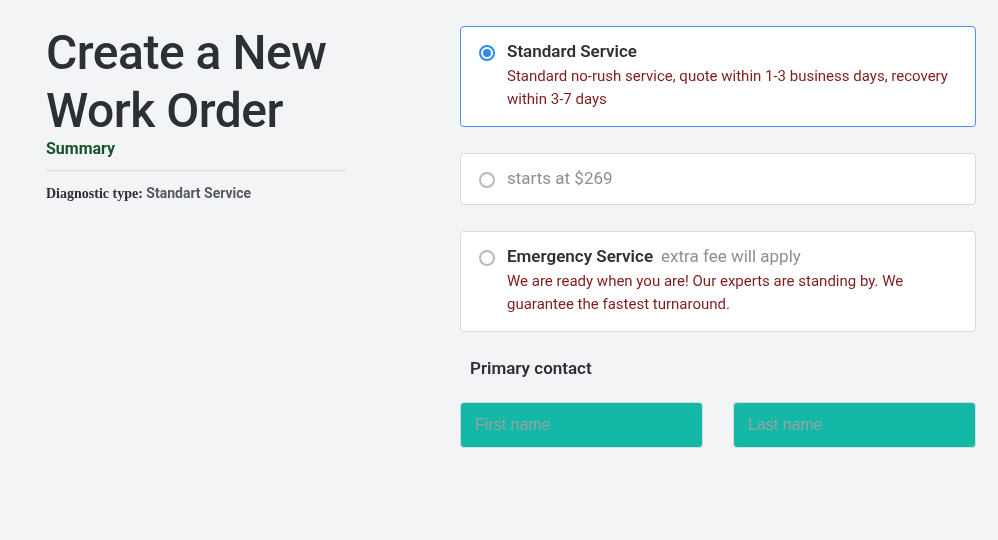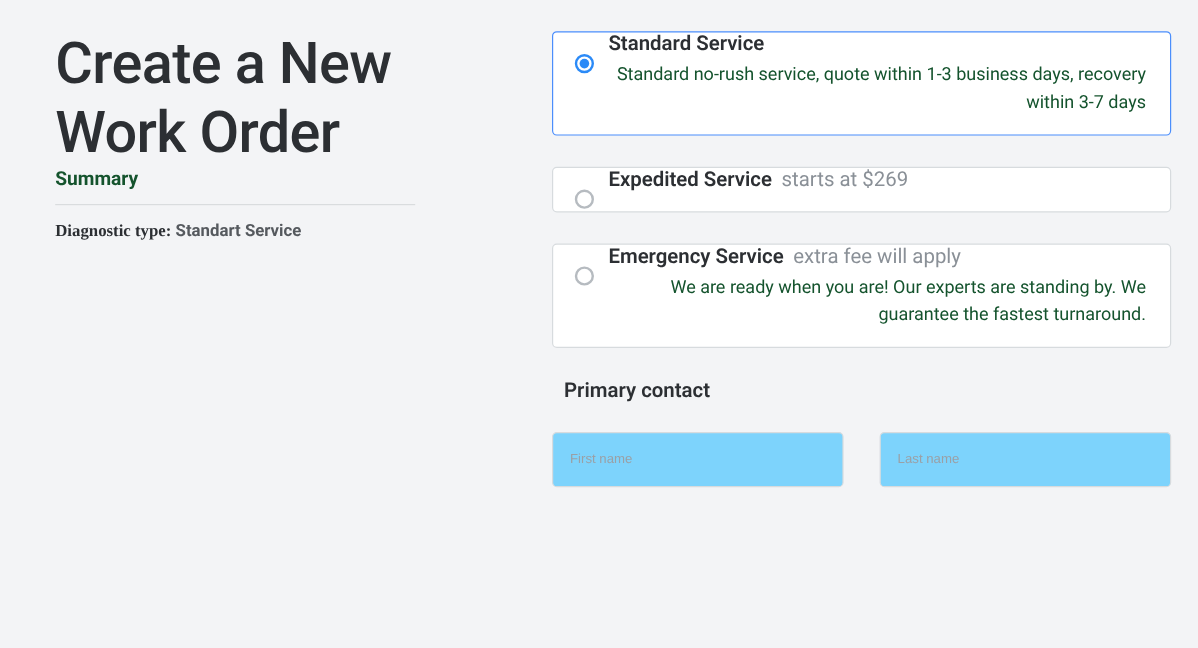--- a/index.html
+++ b/index.html
@@ -40,21 +40,21 @@
       font-size: 14px;
       color: #2c2f33;
     }
     .diag-label { font-weight: 600; font-family: Liberation Serif, serif; }
     .diag-value { font-weight: 700; color: #55595e; }
 
     .option-card {
       background: #fff;
       border: 1px solid #d7dbde;
       border-radius: 4px;
-      padding: 0 20px 16px 46px;
+      padding: 14px 20px 16px 46px;
       position: relative;
       margin-bottom: 26px;
       cursor: pointer;
     }
     .option-card.selected {
       border-color: #4b8efc;
     }
     .radio {
       position: absolute;
       left: 18px;
@@ -90,45 +90,44 @@
       color: #2c2f33;
     }
     .option-suffix {
       font-size: 17px;
       font-weight: 400;
       color: #8a9097;
     }
     .option-desc {
       margin-top: 4px;
       font-size: 15px;
-      color: #14532d;
+      color: #7f1d1d;
       line-height: 1.5;
-      text-align: right;
     }
 
     .section-heading {
       font-size: 17px;
       font-weight: 600;
       color: #2c2f33;
       margin-top: 12px;
       margin-left: 10px;
     }
     .name-row {
       display: flex;
       gap: 30px;
       margin-top: 24px;
     }
     .text-input {
       flex: 1;
       height: 46px;
       border: 1px solid #d7dbde;
       border-radius: 4px;
-      background: #7dd3fc;
+      background: #14b8a6;
       padding: 0 14px;
-      font-size: 11px;
+      font-size: 16px;
       color: #2c2f33;
       outline: none;
     }
     .text-input::placeholder {
       color: #9aa0a6;
     }
   </style>
 </head>
 <body>
 
@@ -147,21 +146,20 @@
     <div class="option-title-row">
       <span class="option-title">Standard Service</span>
       <span class="option-suffix"></span>
     </div>
     <div class="option-desc">Standard no-rush service, quote within 1-3 business days, recovery within 3-7 days</div>
   </div>
 
   <div class="option-card">
     <span class="radio"></span>
     <div class="option-title-row">
-      <span class="option-title">Expedited Service</span>
       <span class="option-suffix">starts at $269</span>
     </div>
   </div>
 
   <div class="option-card">
     <span class="radio"></span>
     <div class="option-title-row">
       <span class="option-title">Emergency Service</span>
       <span class="option-suffix">extra fee will apply</span>
     </div>

